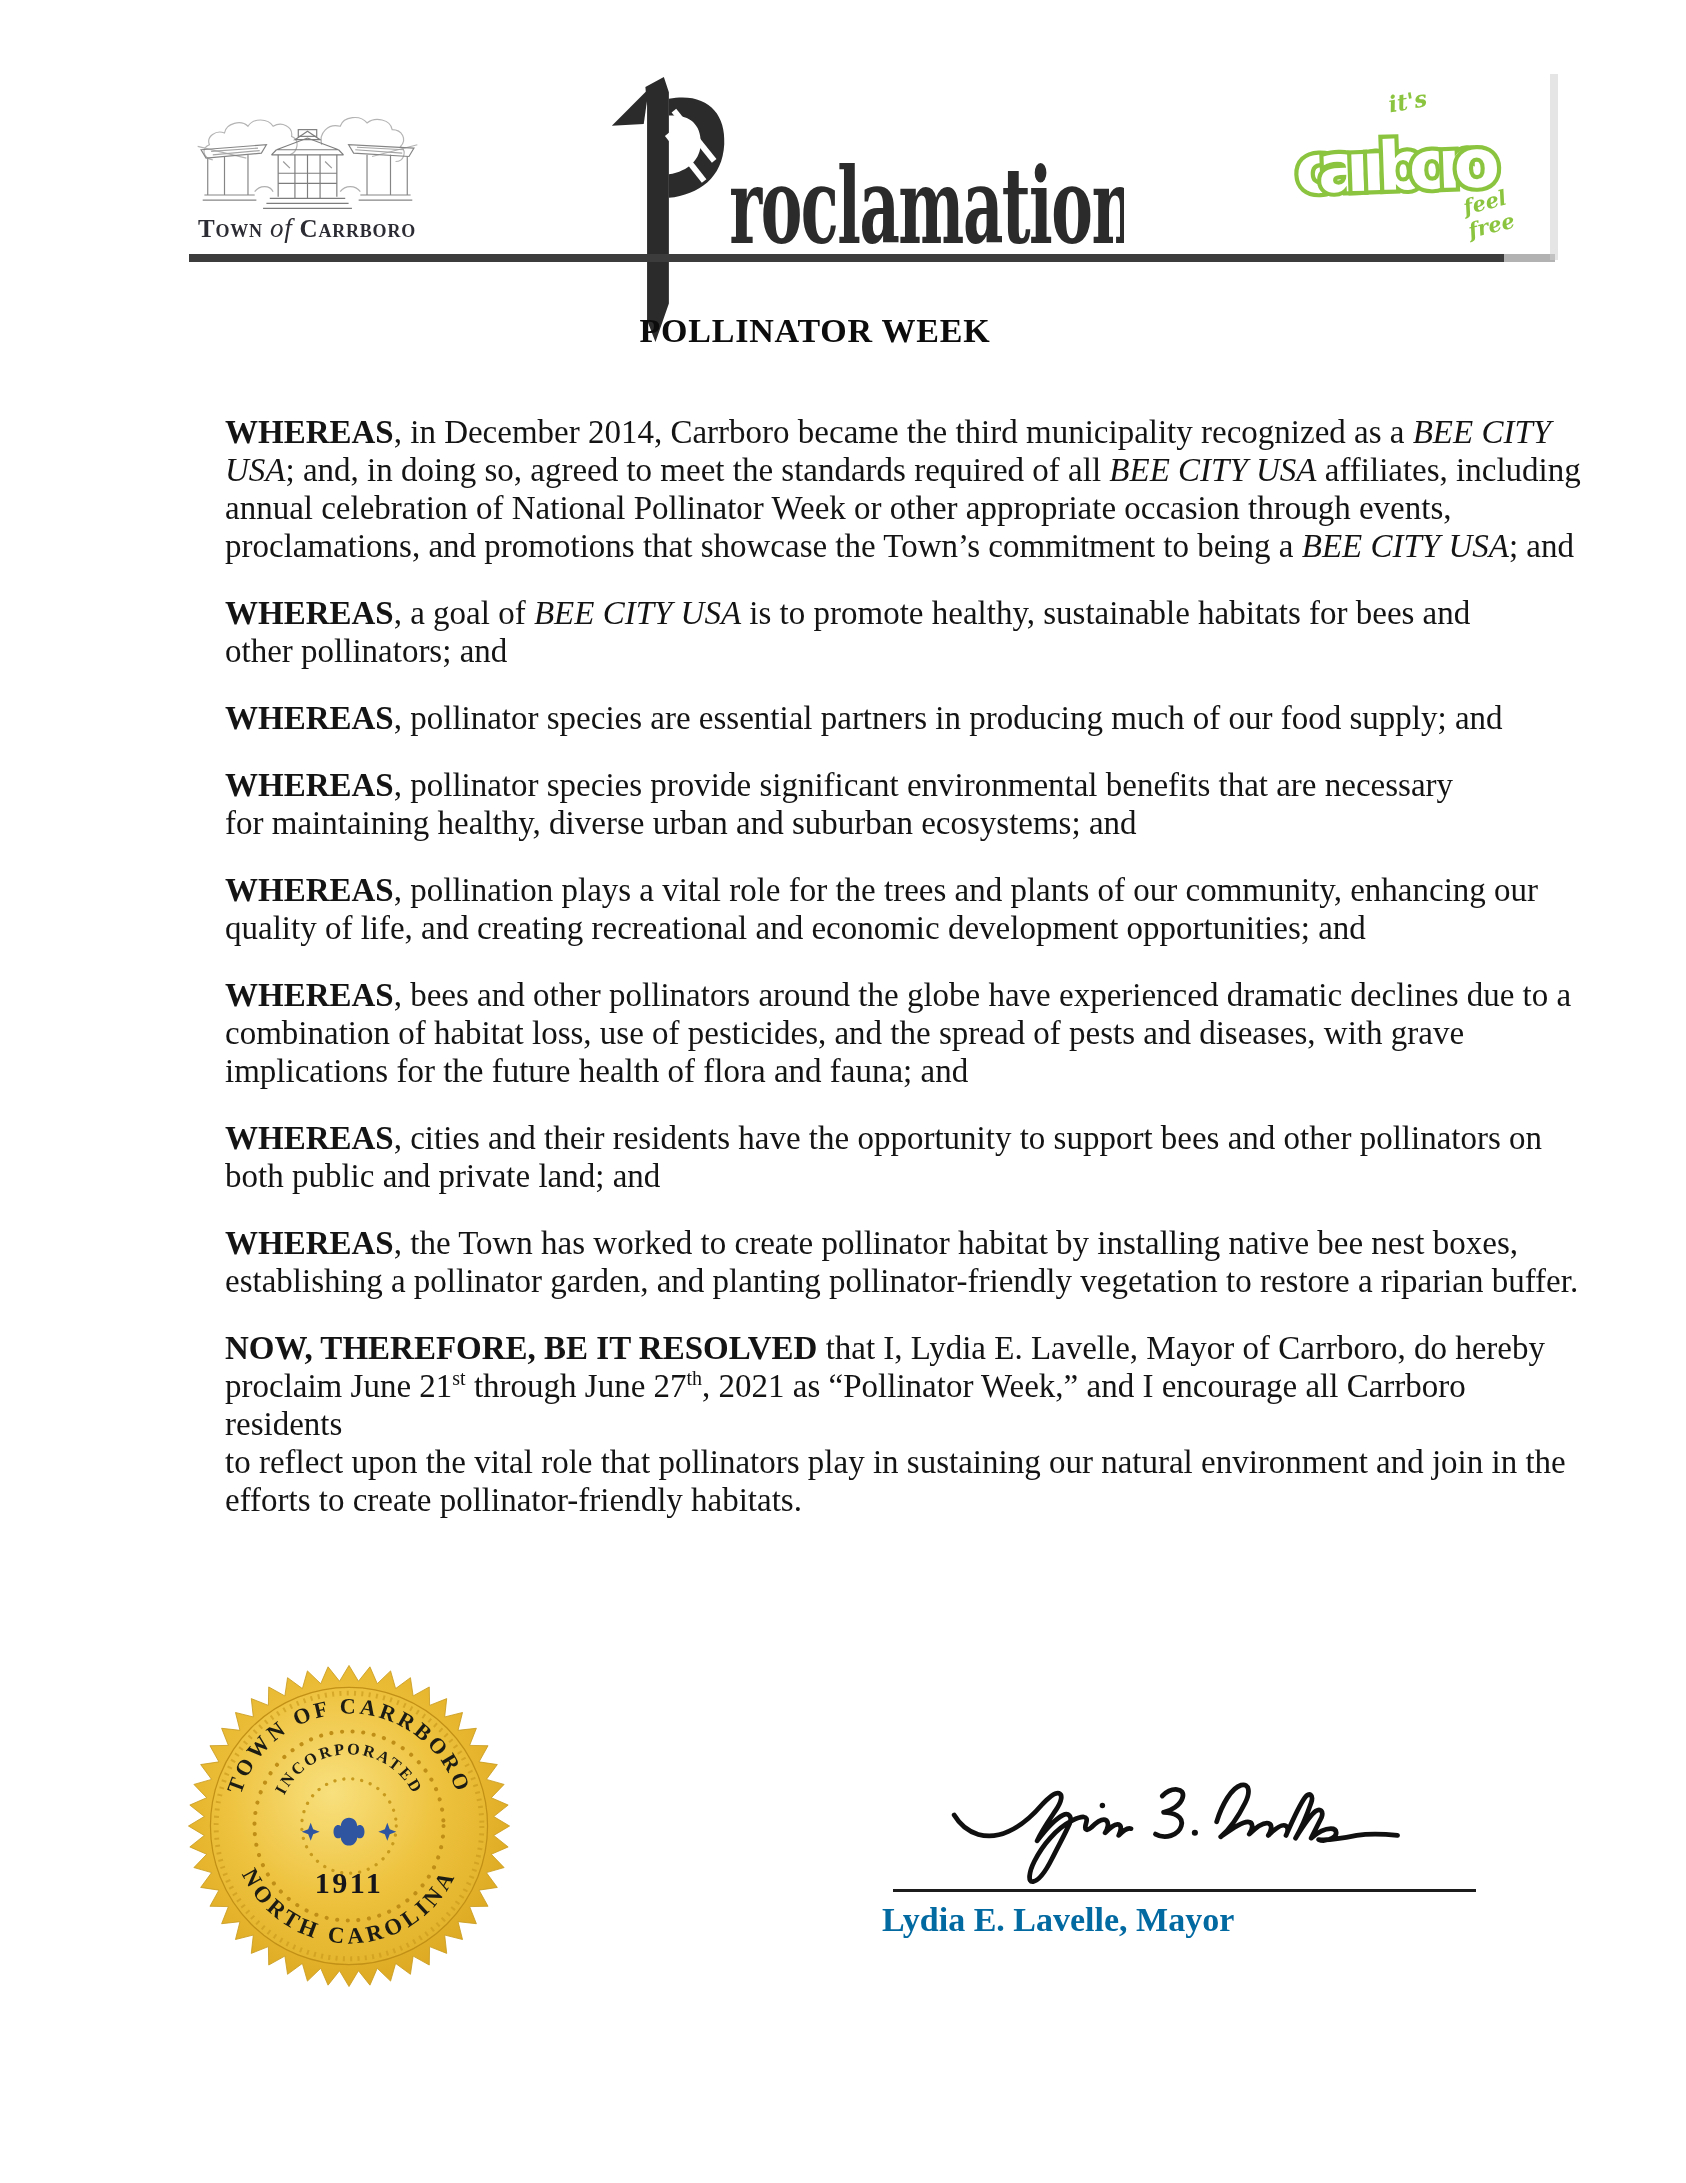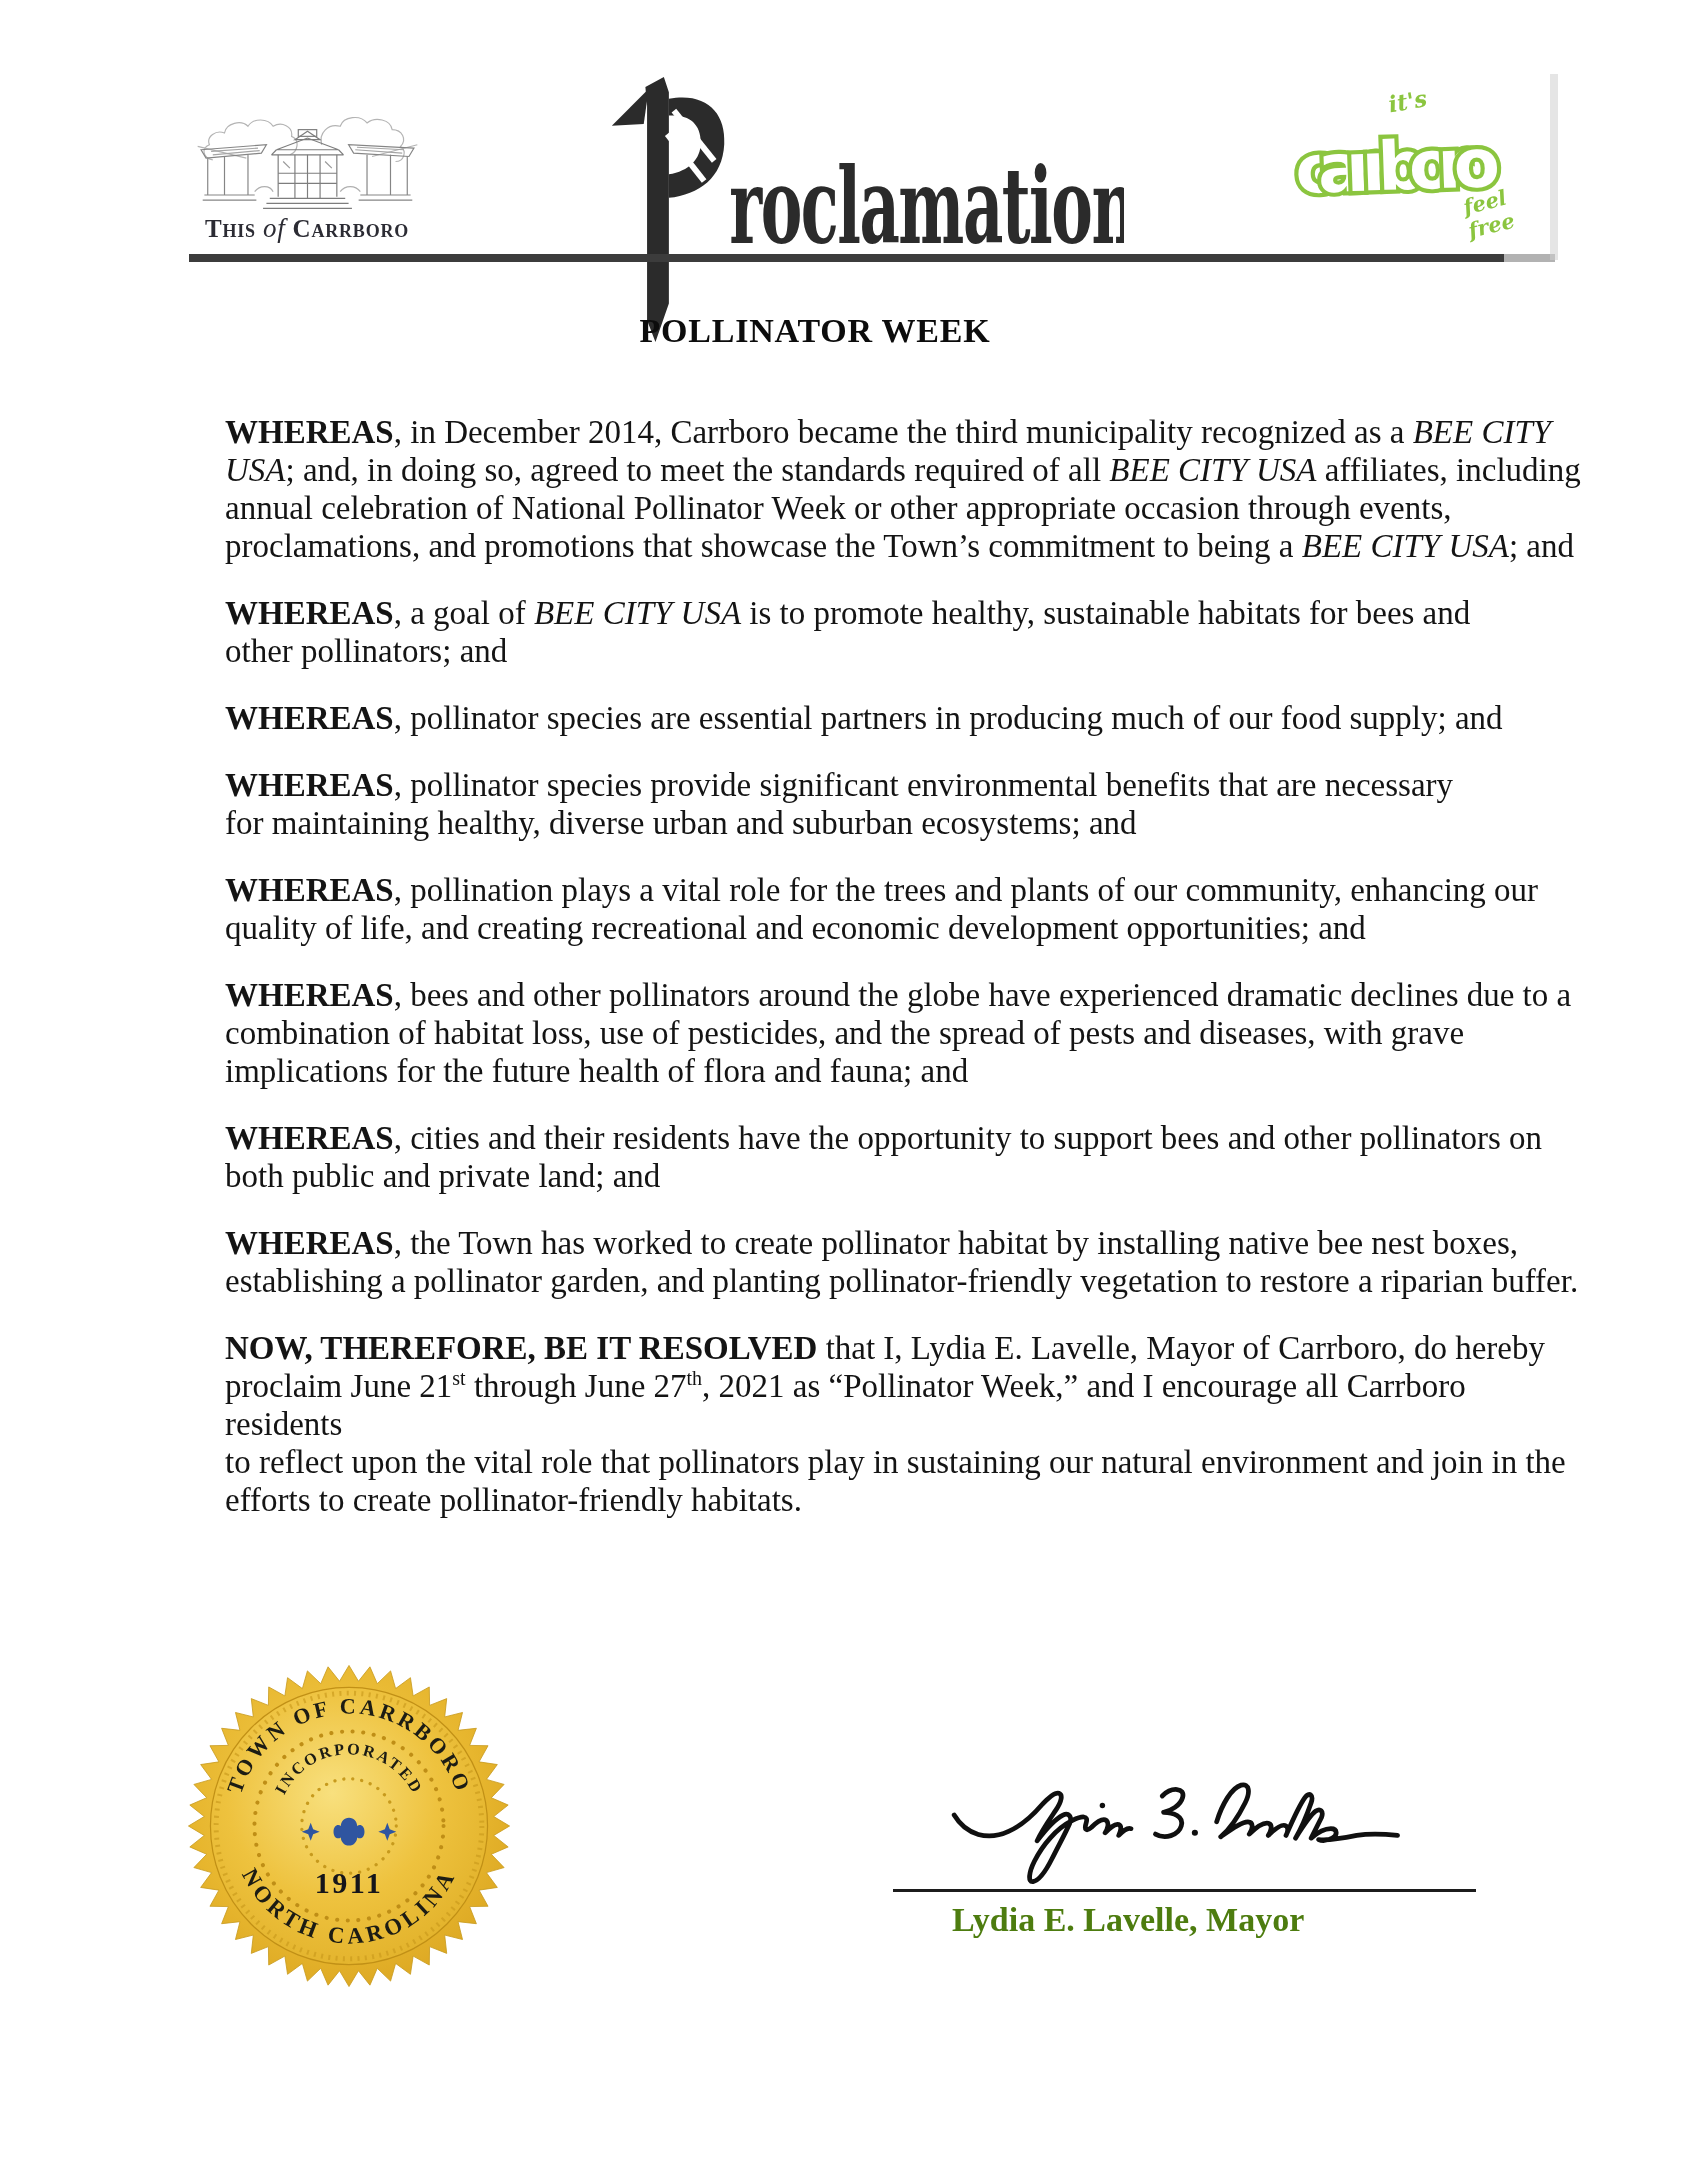--- a/index.html
+++ b/index.html
@@ -31,21 +31,21 @@
   .para .b{font-weight:700;}
   .para .i{font-style:italic;}
   .para .sup{font-size:20px;vertical-align:11.8px;line-height:0;}
 
   
   .seal{position:absolute;left:186px;top:1663px;width:326px;height:326px;}
 
   
   .signature{position:absolute;left:886px;top:1762px;width:596px;height:136px;}
   .sig-line{position:absolute;left:893px;top:1889px;width:583px;height:3.4px;background:#1c1c1c;}
-  .sig-caption{position:absolute;left:952px;top:1901px;font-size:34px;font-weight:700;color:#4d7c0f;}
+  .sig-caption{position:absolute;left:882px;top:1901px;font-size:34px;font-weight:700;color:#0369a1;}
 </style>
 </head>
 <body>
 
 <div class="page">
 
   <div class="town-logo">
     <svg width="223" height="101" viewBox="0 0 266 120">
       <g stroke="#9a9a9a" stroke-width="1.4" fill="none">
 
@@ -76,21 +76,21 @@
           <path d="M252,54 L252,100 M232,52 L232,100 M204,52 L204,100"></path>
           <path d="M196,100 L256,100 M194,106 L258,106"></path>
           <path d="M248,46 L192,43 M246,50 L190,46" stroke="#a5a5a5"></path>
         </g>
 
         <path d="M70,96 C76,88 88,88 92,96 M172,96 C178,88 190,88 196,96" stroke="#b0b0b0"></path>
       </g>
     </svg>
   </div>
   <div class="town-caption">
-    <span class="sc">This</span>
+    <span class="sc">Town</span>
     <span class="ital">of</span>
     <span class="sc">Carrboro</span>
   </div>
 
   <div class="wordmark">
     <svg width="521" height="302" viewBox="0 0 620 360">
       <g fill="#2b2b2b">
         <polygon points="10,64 54,20 48,62"></polygon>
         <polygon points="50,18 72,6 78,24 78,276 62,322 52,296 52,40"></polygon>
         <path d="M78,32 C122,24 146,48 144,86 C142,126 114,146 78,150 L78,122 C102,118 116,104 116,84 C116,60 100,50 78,52 Z"></path>

